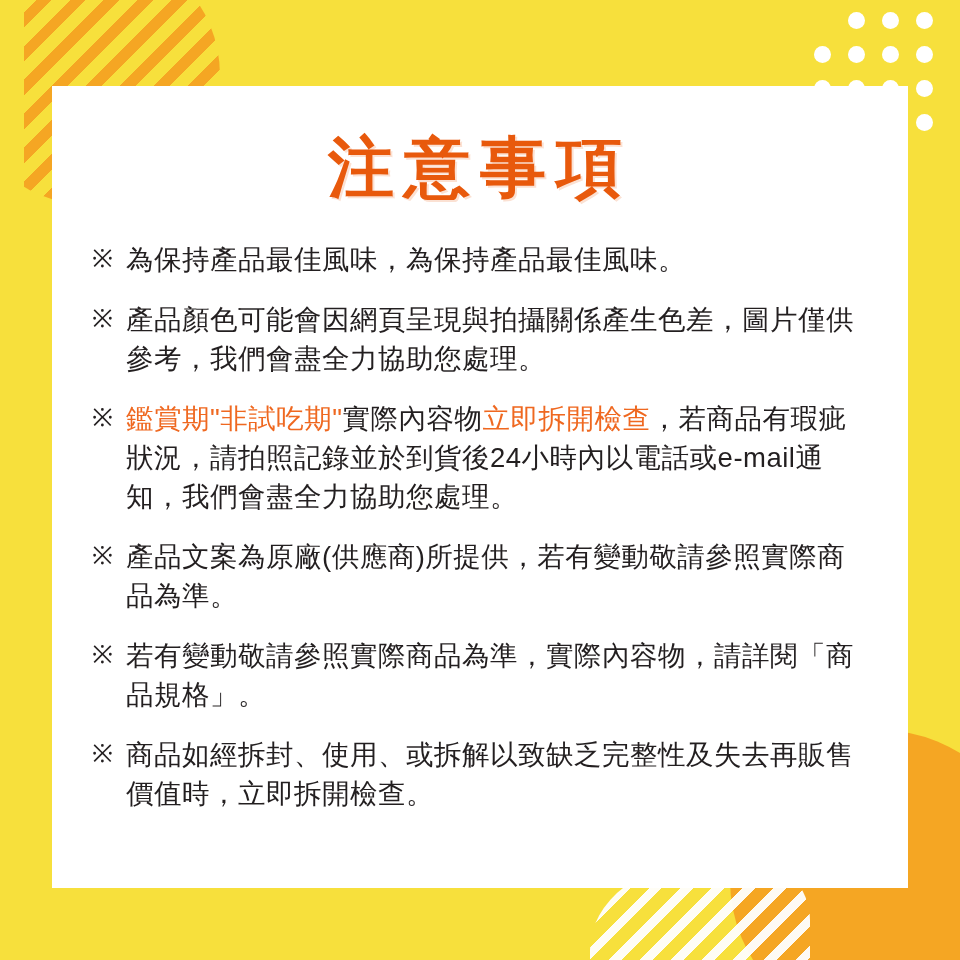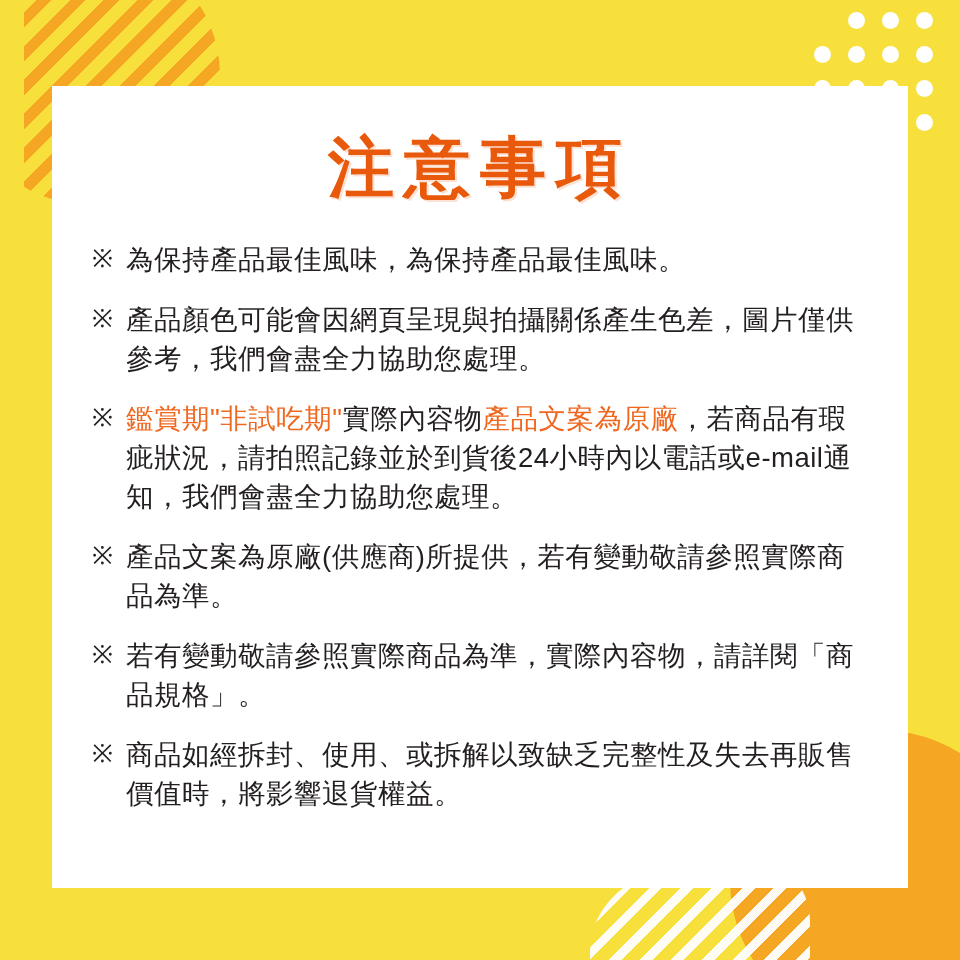--- a/index.html
+++ b/index.html
@@ -176,30 +176,30 @@
         <li class="note">
           <span class="note-mark">※</span>
           <span class="note-body"><span>為保持產品最佳風味，為保持產品最佳風味。</span></span>
         </li>
         <li class="note">
           <span class="note-mark">※</span>
           <span class="note-body"><span>產品顏色可能會因網頁呈現與拍攝關係產生色差，圖片僅供參考，我們會盡全力協助您處理。</span></span>
         </li>
         <li class="note">
           <span class="note-mark">※</span>
-          <span class="note-body"><span class="hl">鑑賞期"非試吃期"</span><span>實際內容物</span><span class="hl">產品文案為原廠</span><span>，若商品有瑕疵狀況，請拍照記錄並於到貨後24小時內以電話或e-mail通知，我們會盡全力協助您處理。</span></span>
+          <span class="note-body"><span class="hl">鑑賞期"非試吃期"</span><span>實際內容物</span><span class="hl">立即拆開檢查</span><span>，若商品有瑕疵狀況，請拍照記錄並於到貨後24小時內以電話或e-mail通知，我們會盡全力協助您處理。</span></span>
         </li>
         <li class="note">
           <span class="note-mark">※</span>
           <span class="note-body"><span>產品文案為原廠(供應商)所提供，若有變動敬請參照實際商品為準。</span></span>
         </li>
         <li class="note">
           <span class="note-mark">※</span>
           <span class="note-body"><span>若有變動敬請參照實際商品為準，實際內容物，請詳閱「商品規格」。</span></span>
         </li>
         <li class="note">
           <span class="note-mark">※</span>
-          <span class="note-body"><span>商品如經拆封、使用、或拆解以致缺乏完整性及失去再販售價值時，將影響退貨權益。</span></span>
+          <span class="note-body"><span>商品如經拆封、使用、或拆解以致缺乏完整性及失去再販售價值時，立即拆開檢查。</span></span>
         </li>
       </ul>
   </div>
 
 </div>
 
 </body></html>

